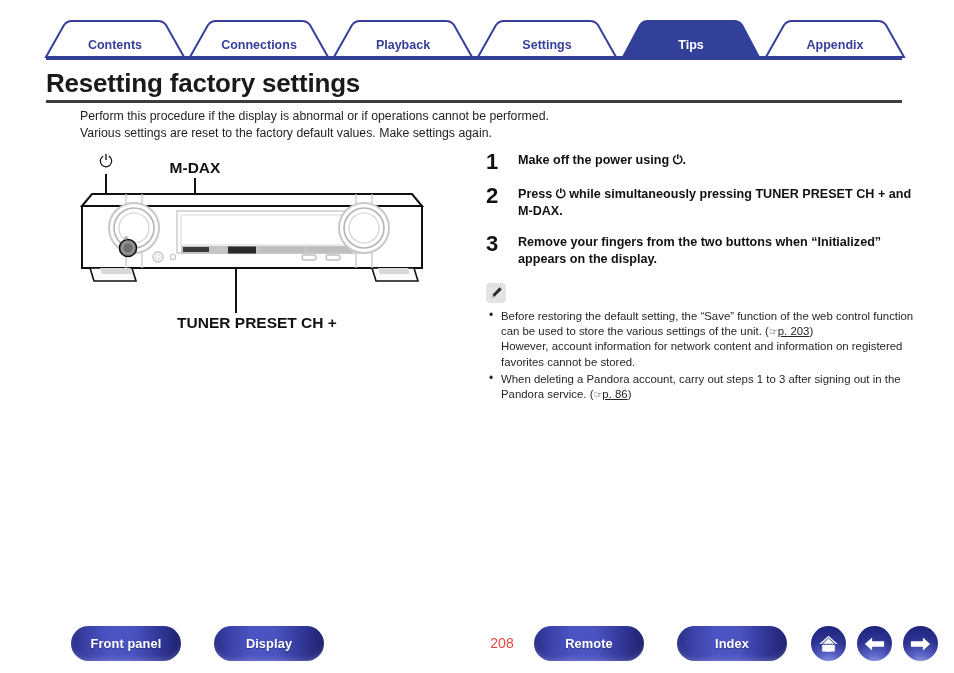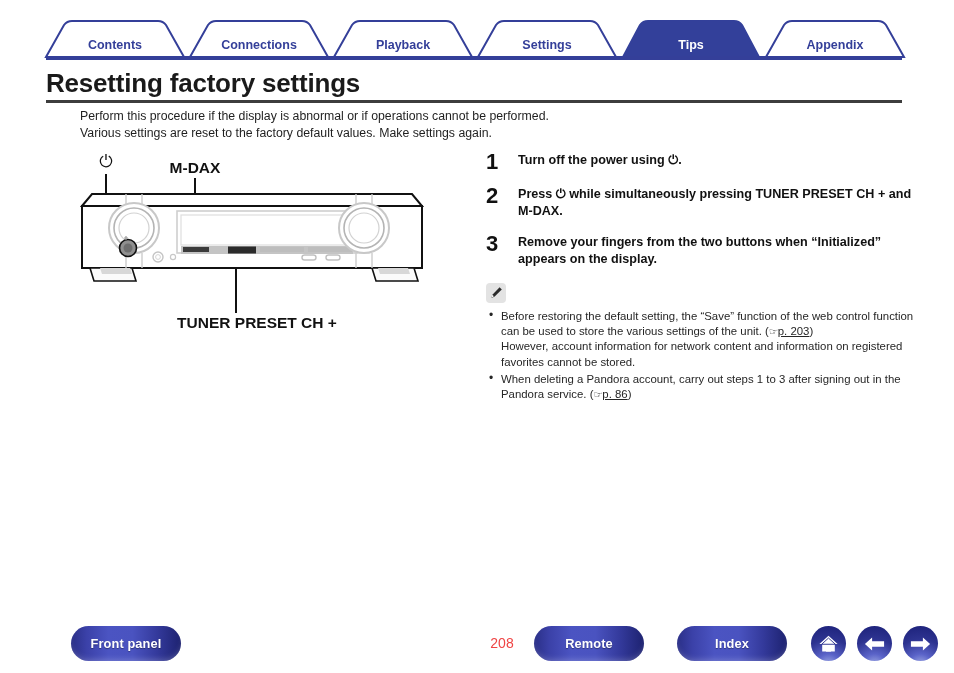--- a/index.html
+++ b/index.html
@@ -317,21 +317,21 @@
       <circle cx="304" cy="78" r="15" fill="#ffffff" stroke="#d2d2d2" stroke-width="1.2"></circle>
       <path d="M296 103 L296 118" stroke="#cccccc" stroke-width="1.4"></path>
       <path d="M312 103 L312 118" stroke="#cccccc" stroke-width="1.4"></path>
     </g>
   </svg>
 </div>
 
 <div id="steps">
   <div class="step">
     <div class="step-num">1</div>
-    <div class="step-text">Turn off the power using ⏻.</div>
+    <div class="step-text">Make off the power using ⏻.</div>
   </div>
   <div class="step">
     <div class="step-num">2</div>
     <div class="step-text">Press ⏻ while simultaneously pressing TUNER PRESET CH + and M-DAX.</div>
   </div>
   <div class="step">
     <div class="step-num">3</div>
     <div class="step-text">Remove your fingers from the two buttons when “Initialized” appears on the display.</div>
   </div>
 </div>
@@ -349,20 +349,21 @@
       <br><span>However, account information for network content and information on registered favorites cannot be stored.</span>
     </li>
     <li>
       <span>When deleting a Pandora account, carry out steps 1 to 3 after signing out in the Pandora service.  (</span><span class="pref"><span class="hand">☞</span><span class="lnk">p. 86</span></span><span>)</span>
     </li>
   </ul>
 </div>
 
 <div id="footer">
   <div class="pill" style="left:46px;  width:110px;">Front panel</div>
+  <div class="pill" style="left:189px; width:110px;">Display</div>
 
   <div id="page-number" style="left:452px;">208</div>
 
   <div class="pill" style="left:509px; width:110px;text-align:center;">Remote</div>
   <div class="pill" style="left:652px; width:110px;">Index</div>
 
   <div class="circ" style="left:786px;">
     <svg width="21" height="21" viewBox="0 0 22 22">
       <path d="M11 3 L20.5 11.6 L17.6 11.6 L17.6 19.5 L4.4 19.5 L4.4 11.6 L1.5 11.6 Z" fill="#ffffff"></path>
       <rect x="8.4" y="13.4" width="5.2" height="6.1" fill="#ffffff"></rect>

